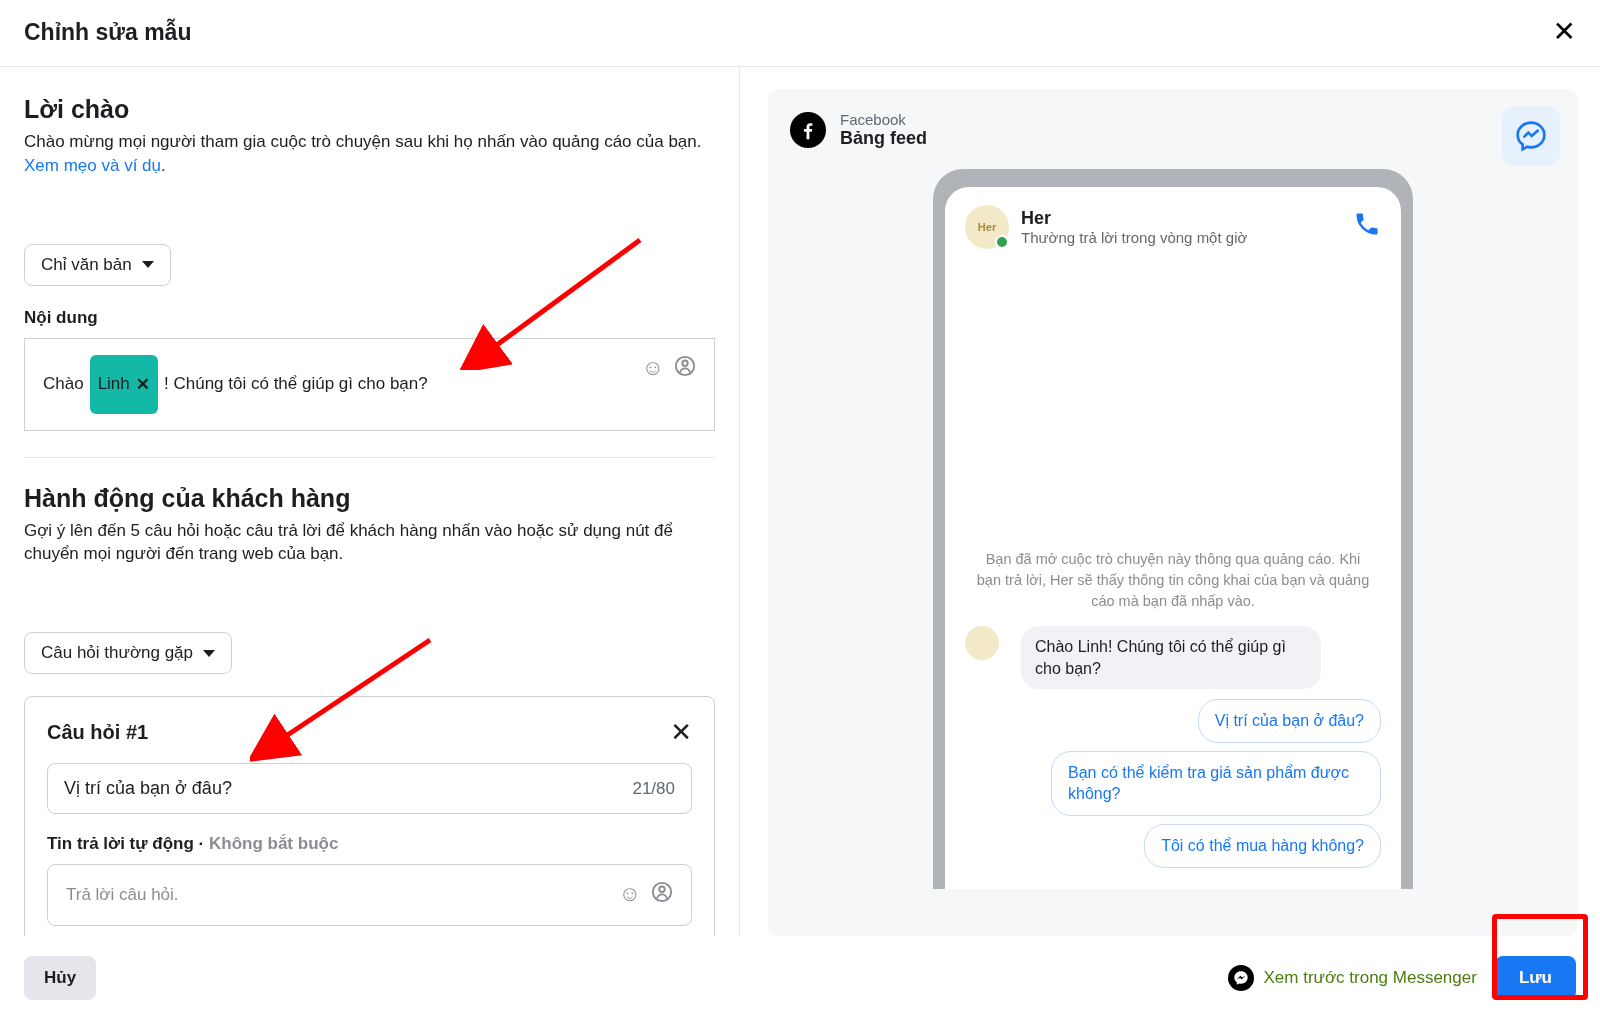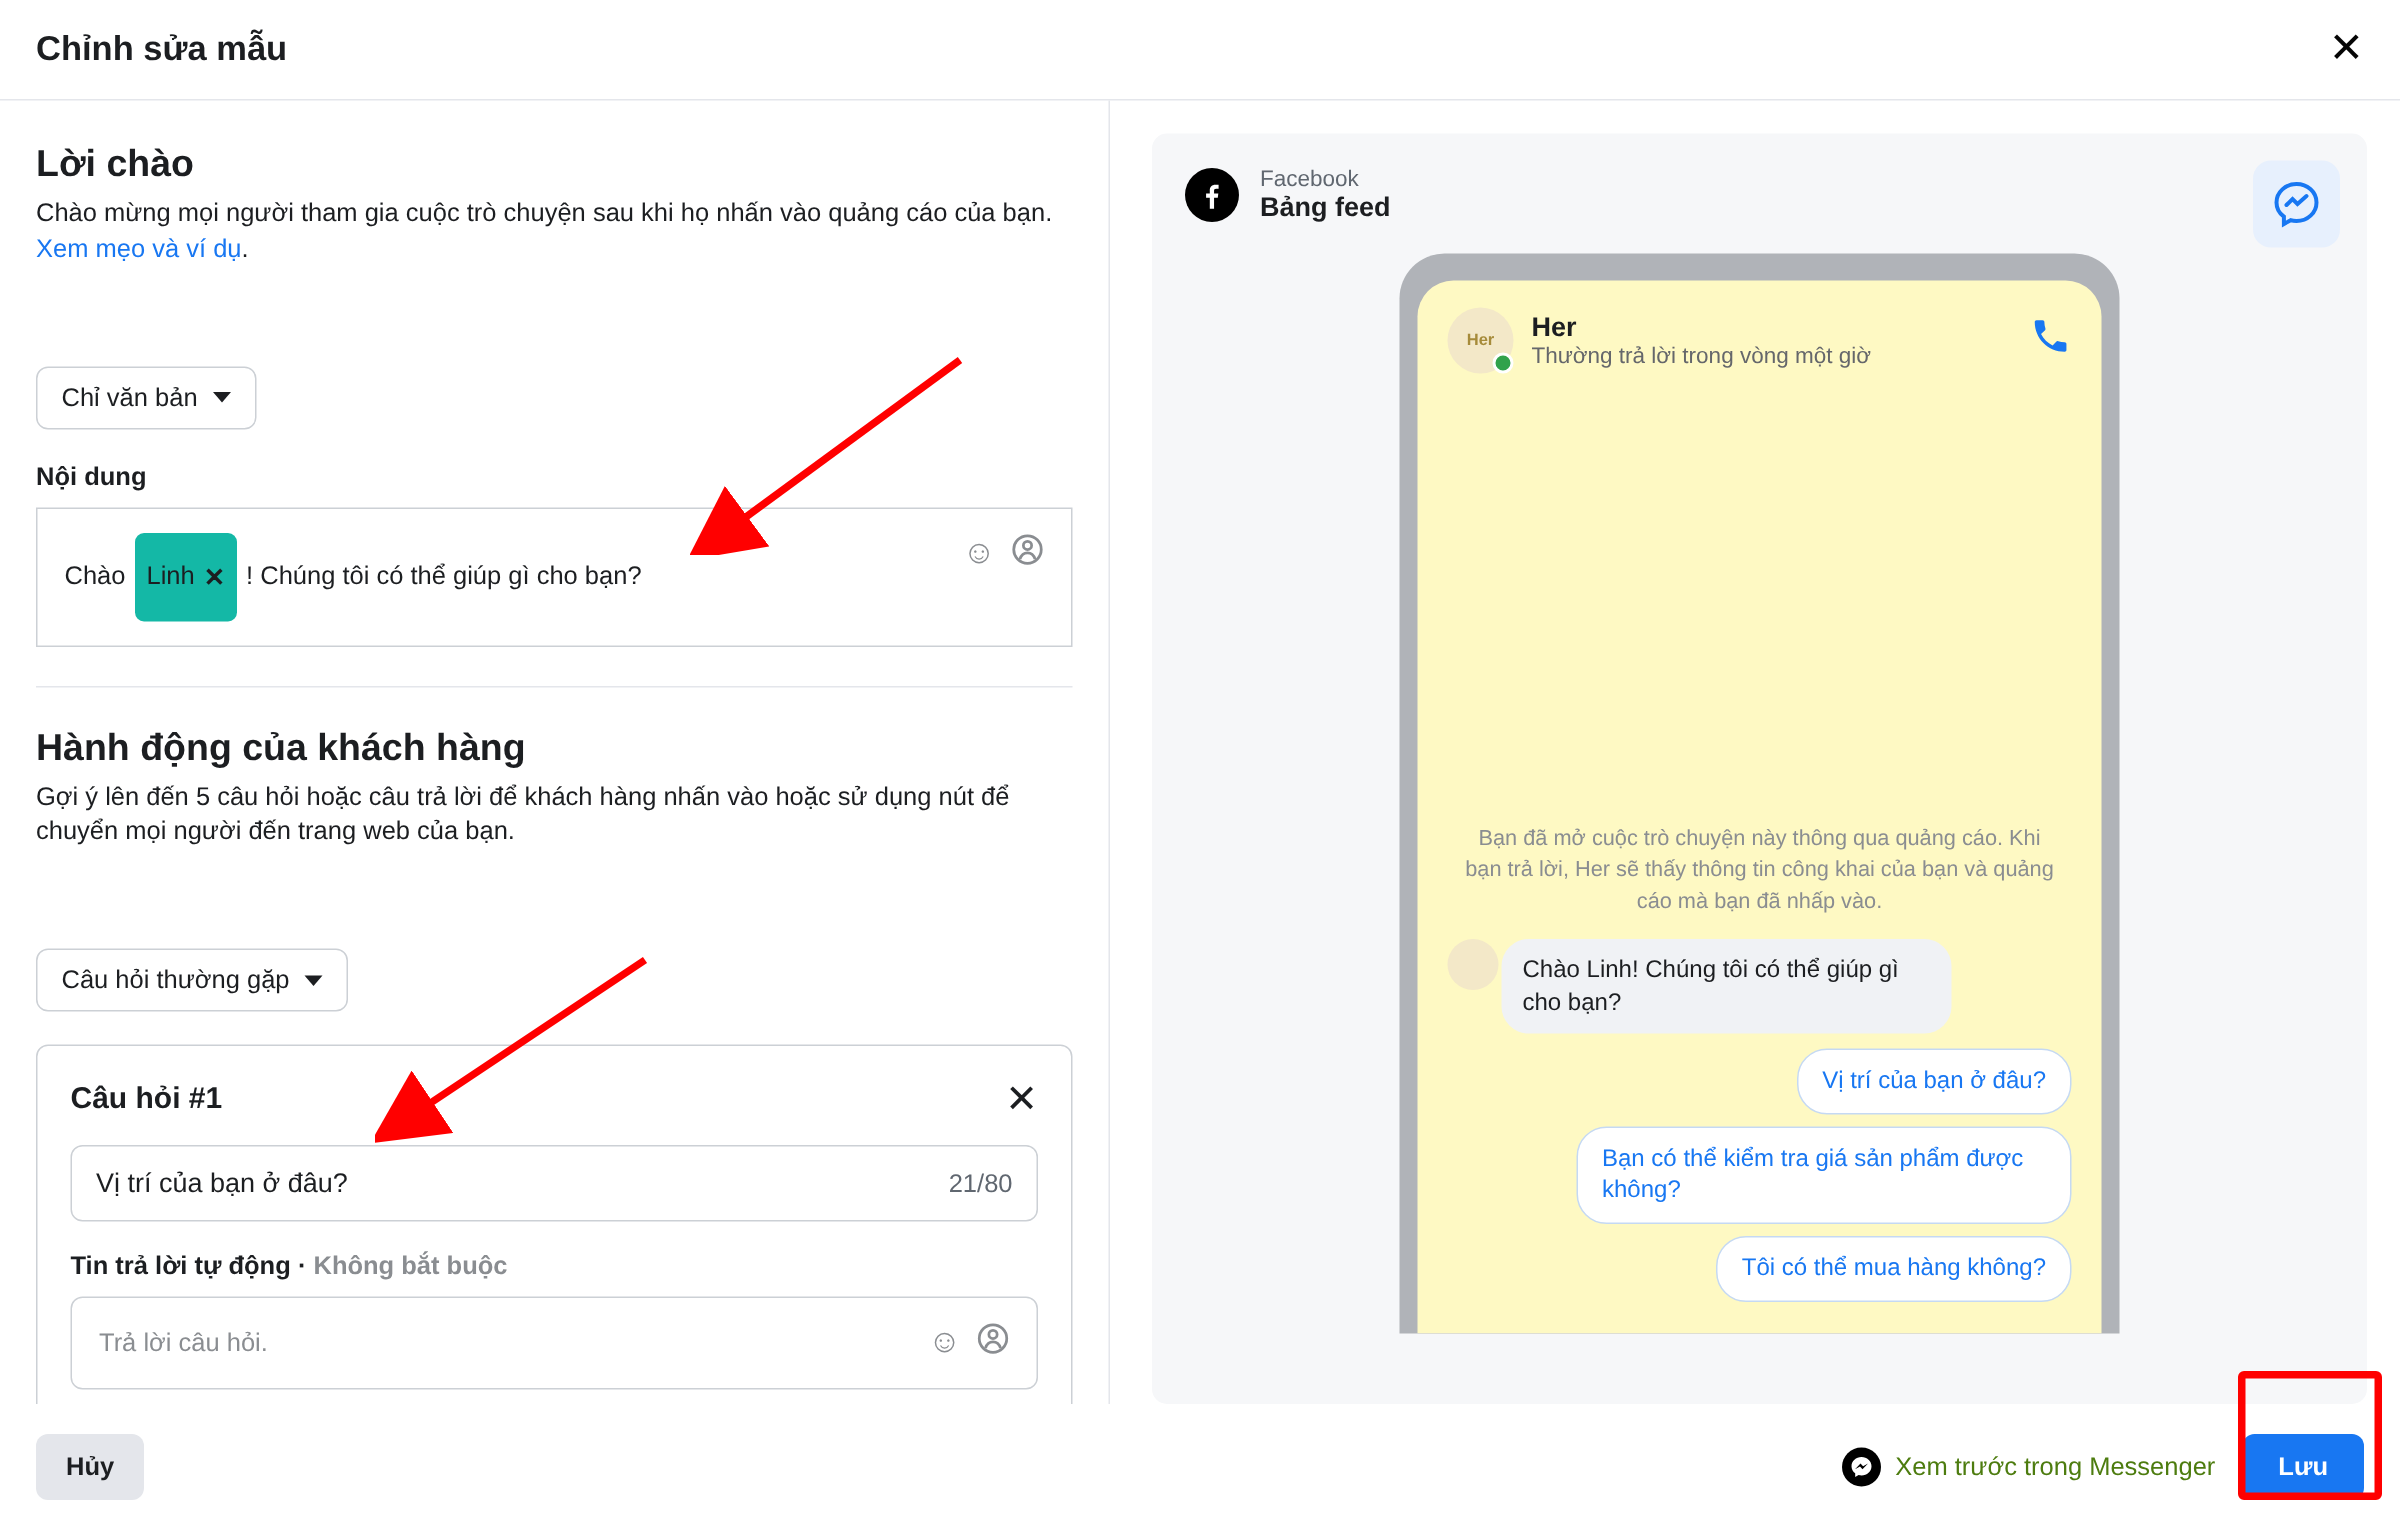--- a/index.html
+++ b/index.html
@@ -196,21 +196,21 @@
   .phone-frame {
     width: 480px;
     margin: 0 auto;
     background: #b0b3b8;
     border-radius: 30px 30px 0 0;
     padding: 18px 12px 0 12px;
     height: 720px;
     overflow: hidden;
   }
   .phone-screen {
-    background: #fef9c3;
+    background: #ffffff;
     border-radius: 24px 24px 0 0;
     height: 100%;
     padding: 18px 20px 0 20px;
     display: flex;
     flex-direction: column;
   }
   .chat-header { display: flex; align-items: center; gap: 12px; }
   .avatar {
     width: 44px; height: 44px; border-radius: 50%;
     background: #f3e8c8;
@@ -230,21 +230,21 @@
   .chat-body { flex: 1; display: flex; flex-direction: column; }
   .disclaimer {
     margin-top: 300px;
     font-size: 14.5px;
     color: #8a8d91;
     text-align: center;
     line-height: 1.45;
     padding: 0 8px 14px 8px;
   }
 
-  .msg-row { display: flex; align-items: flex-start; gap: 2px; margin-bottom: 10px; }
+  .msg-row { display: flex; align-items: flex-start; gap: 22px; margin-bottom: 10px; }
   .msg-avatar {
     width: 34px; height: 34px; border-radius: 50%;
     background: #f3e8c8;
   }
   .bubble-in {
     background: #f0f2f5;
     border-radius: 18px;
     padding: 10px 14px;
     font-size: 16px;
     max-width: 300px;

